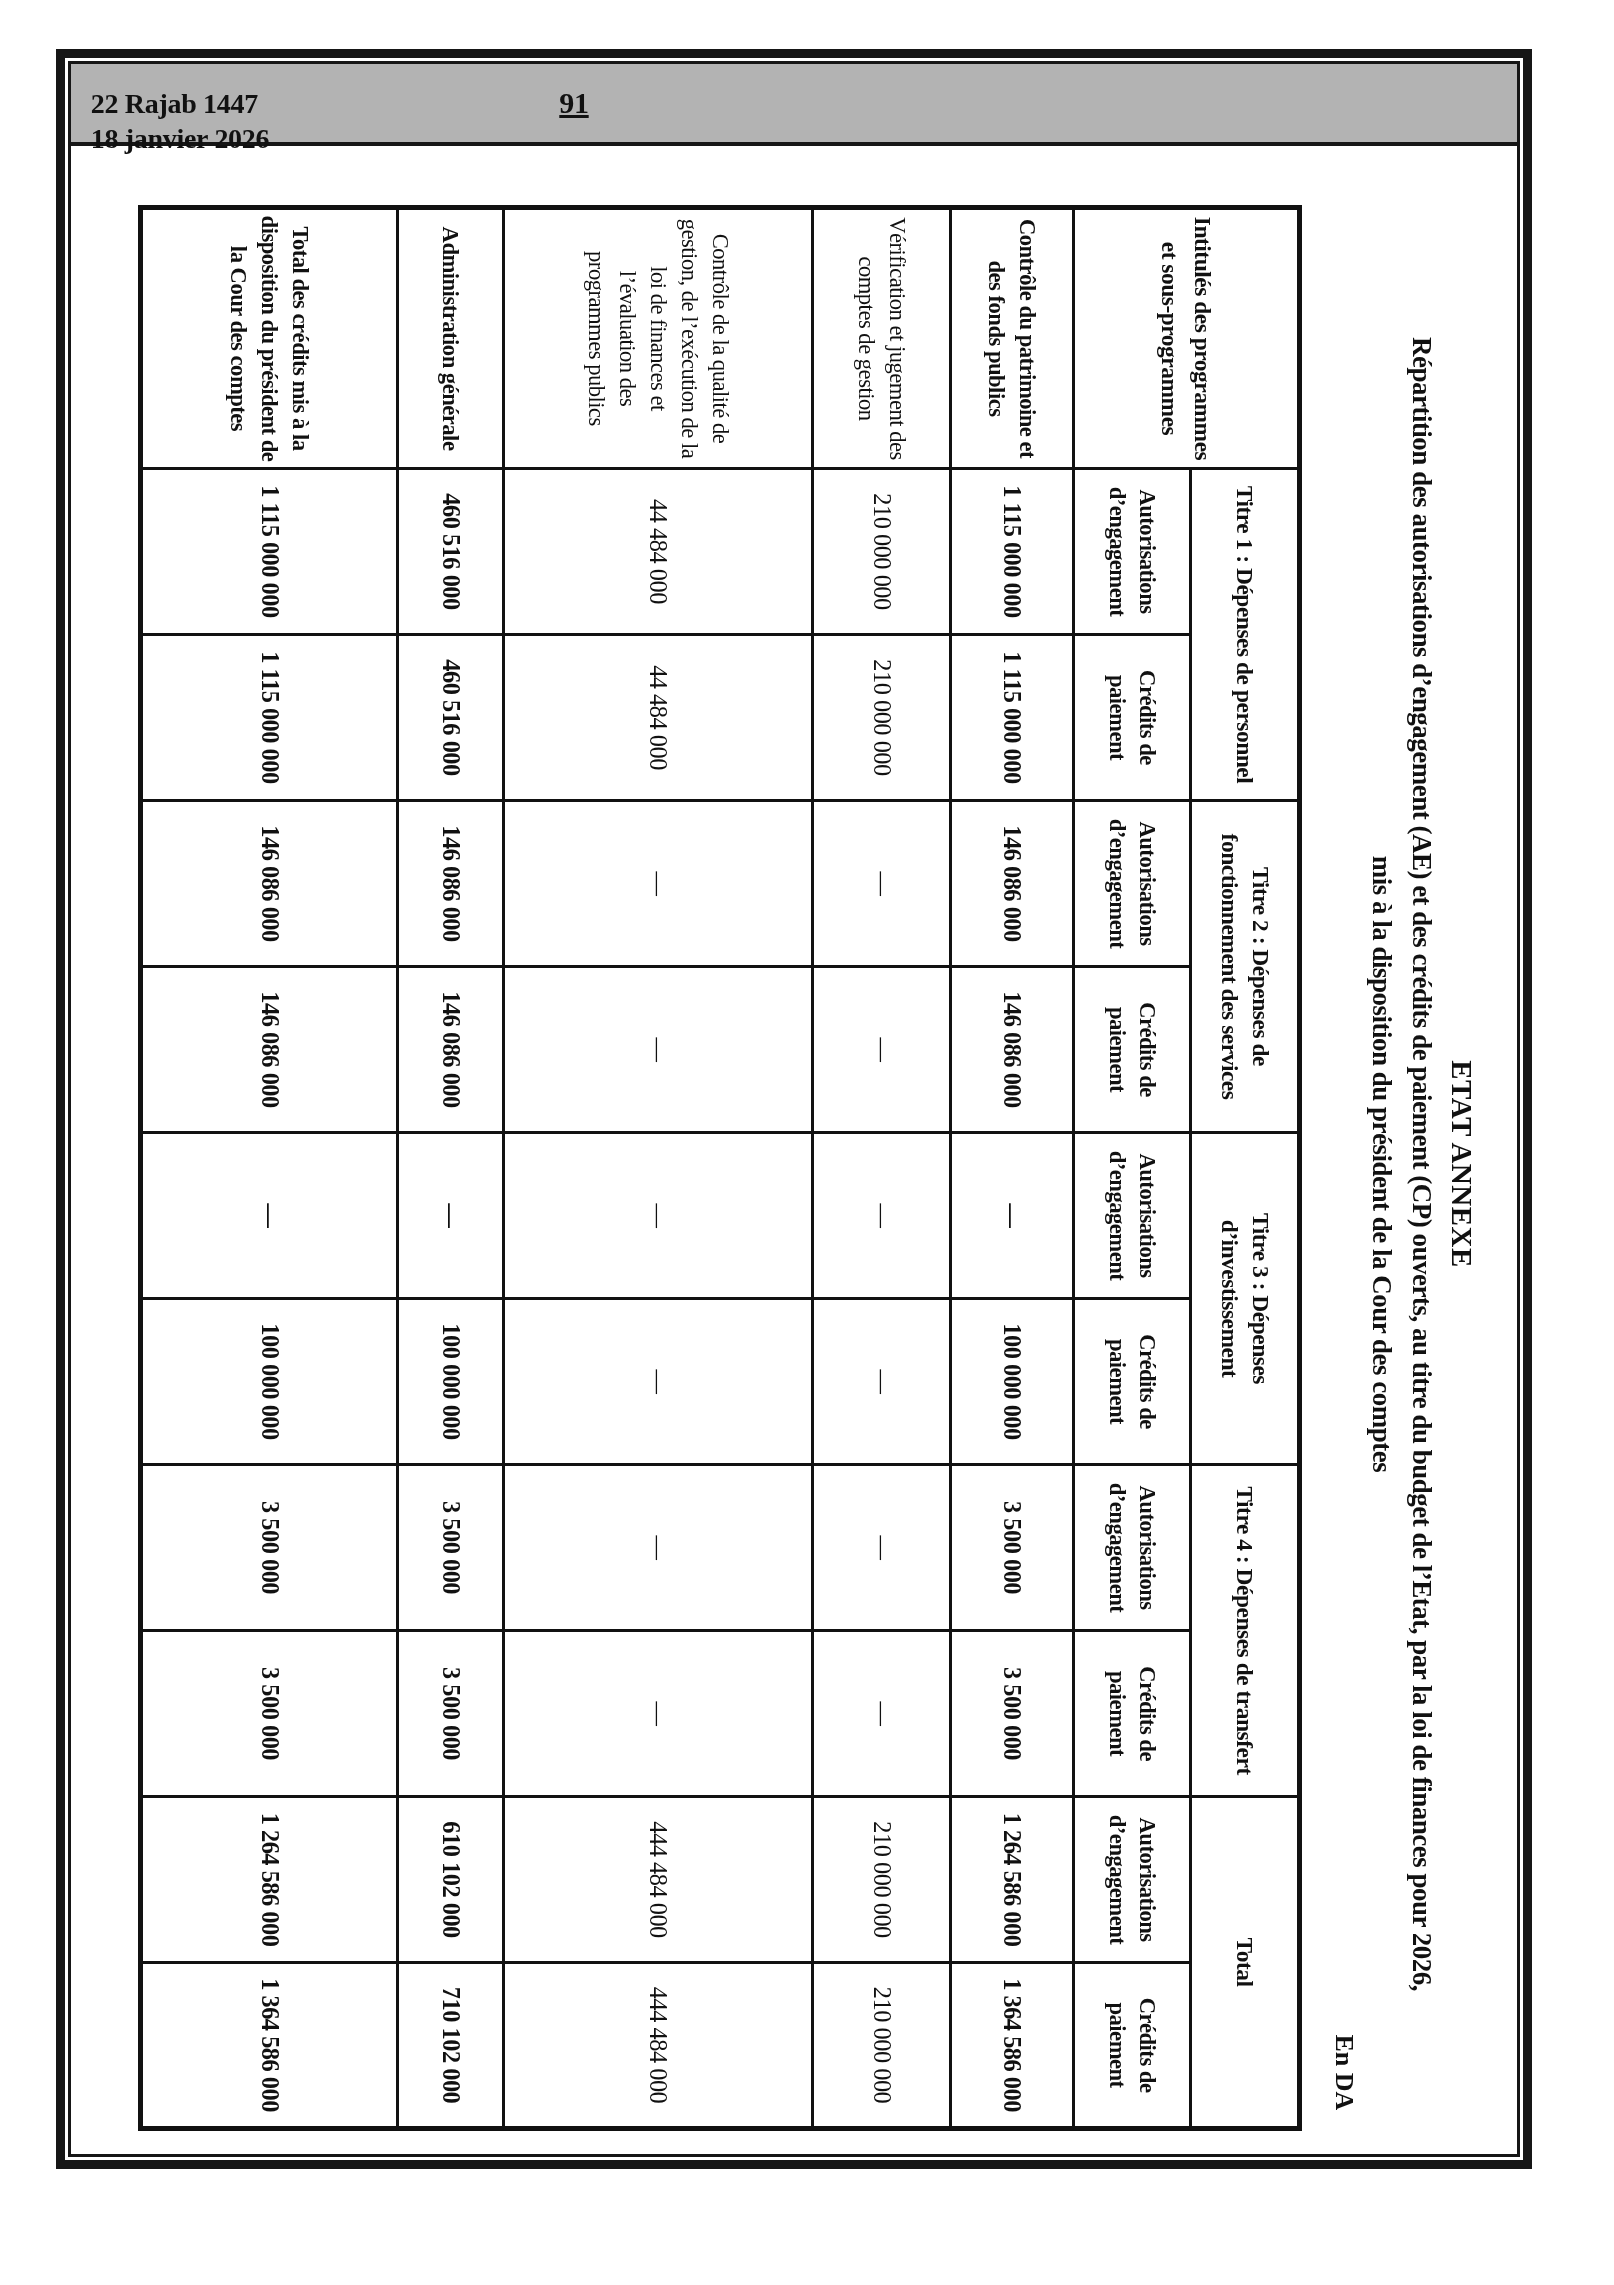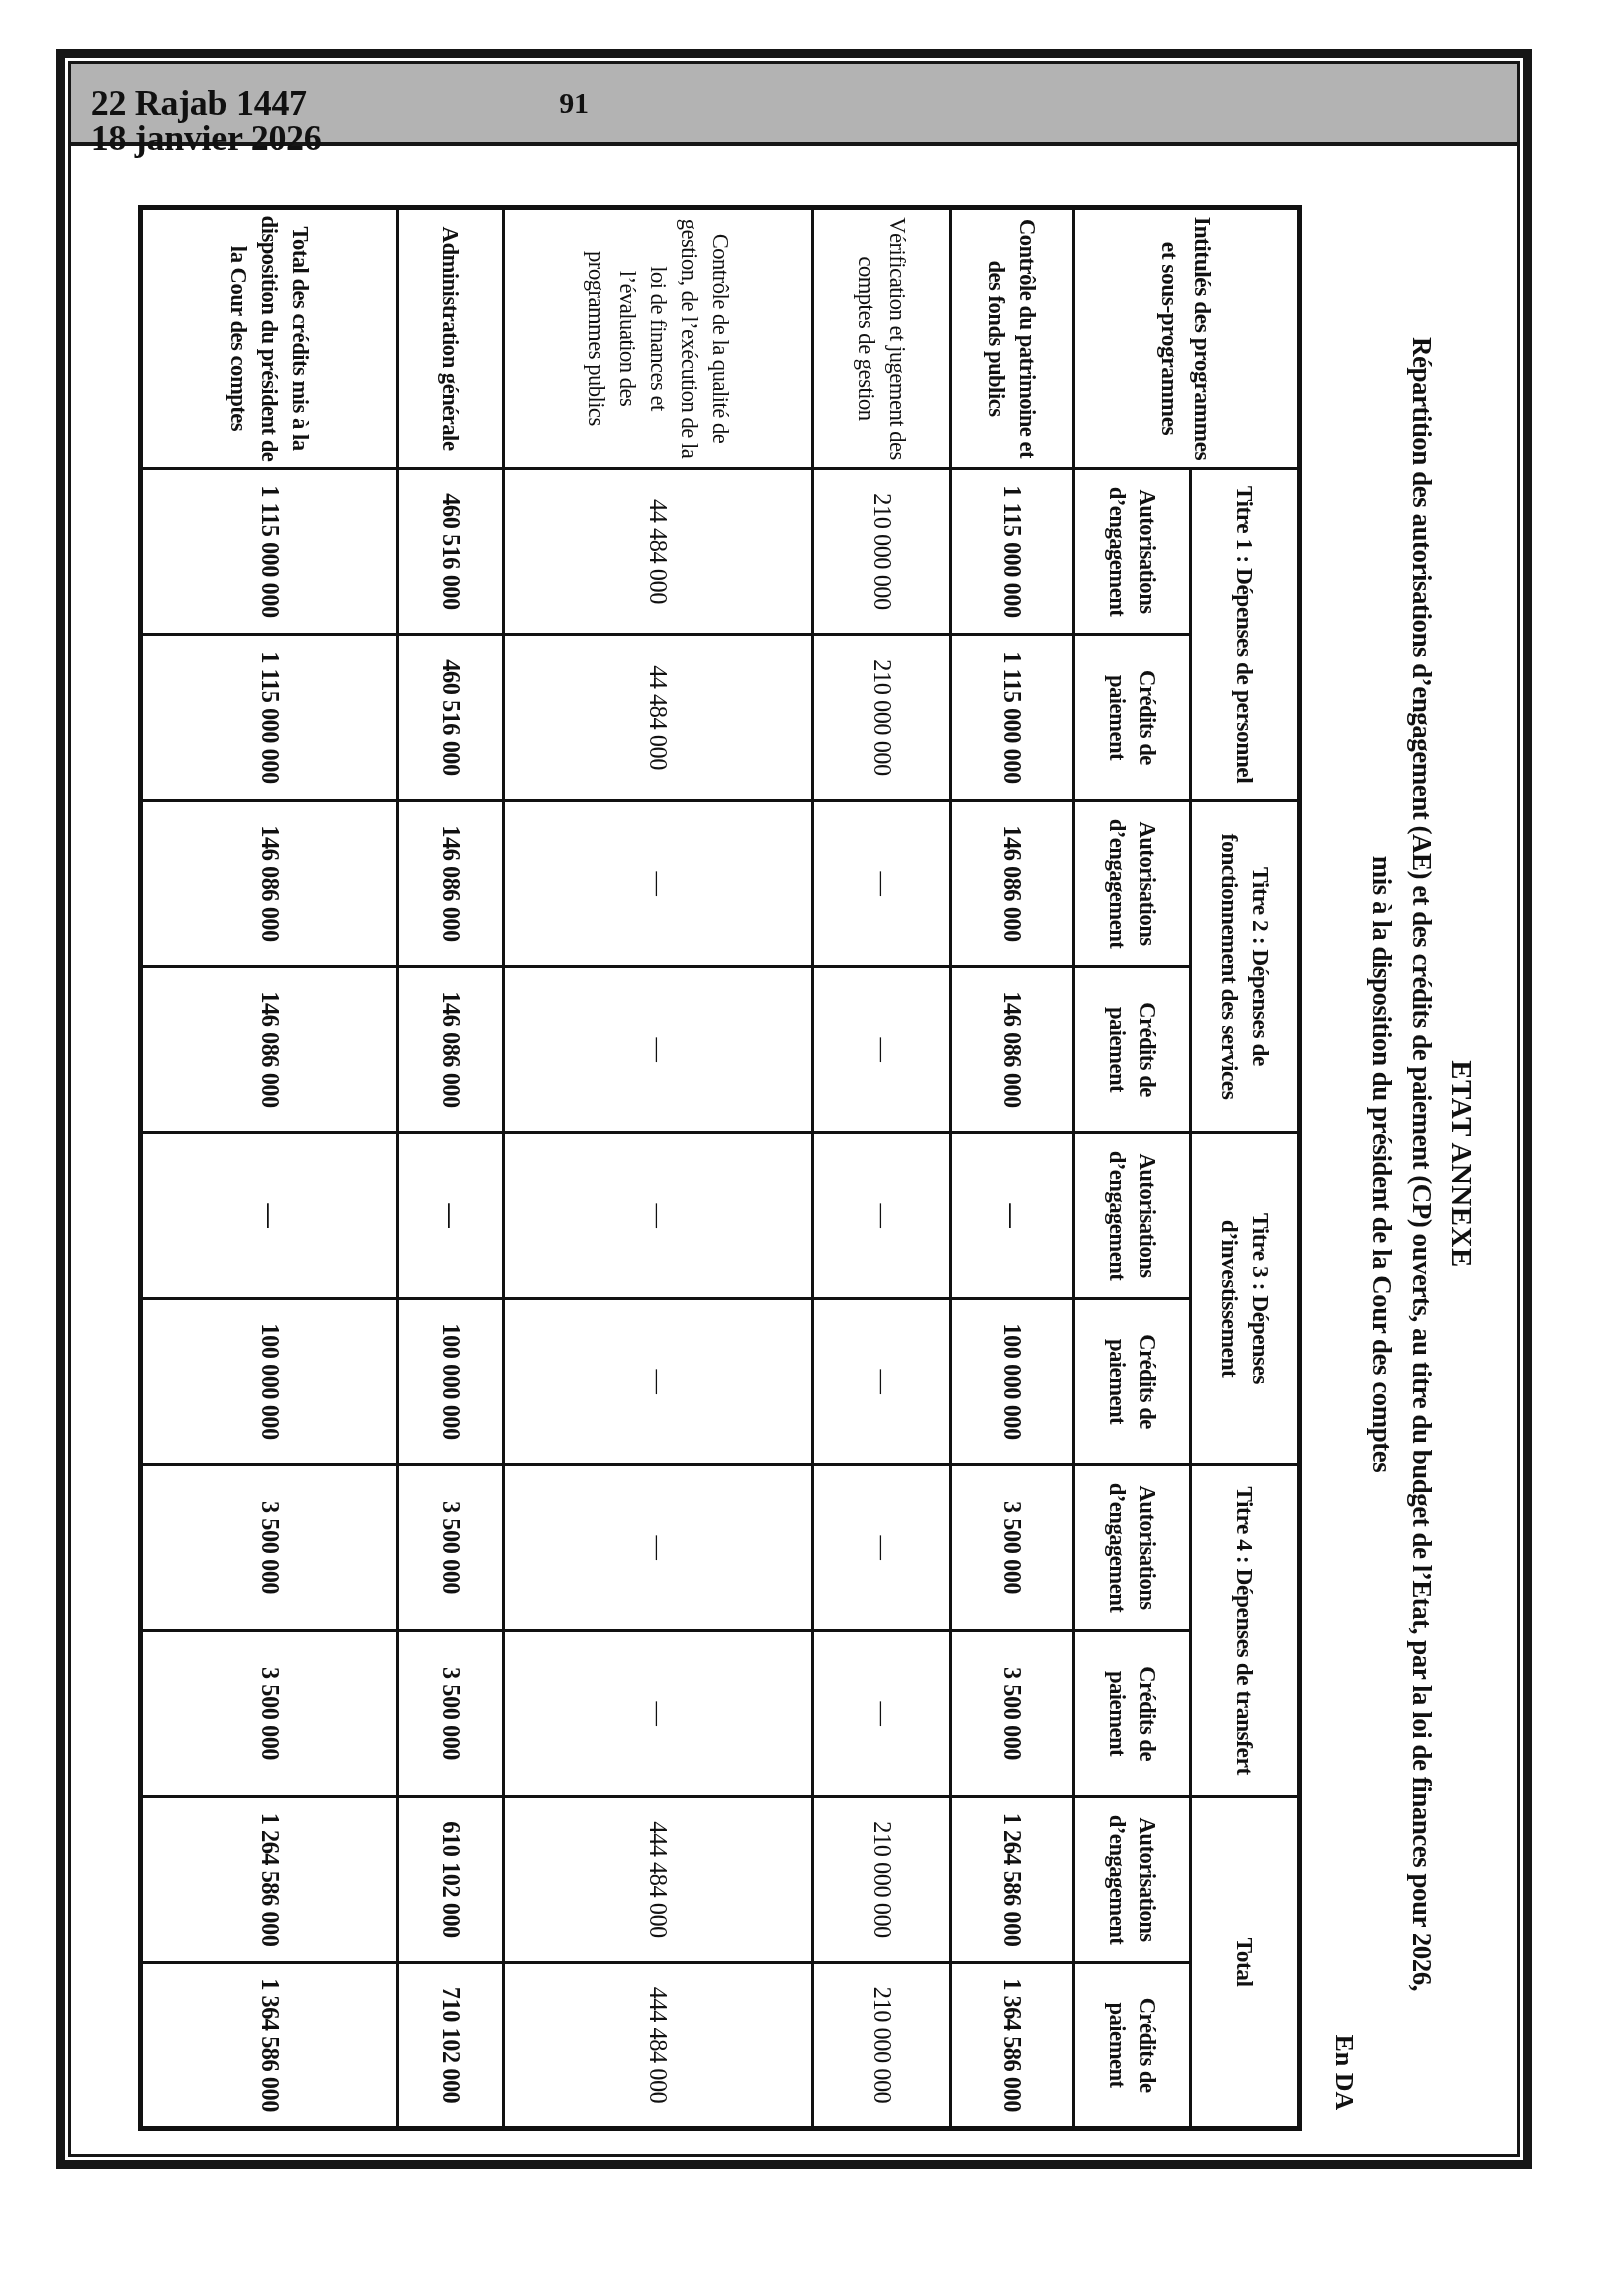--- a/index.html
+++ b/index.html
@@ -16,23 +16,23 @@
   .frame-inner {
     position:absolute; inset:2.7px; border:3.6px solid #161616;
   }
   
   .masthead {
     position:absolute; left:0; right:0; top:0; height:78px;
     background:#b3b3b3; border-bottom:4.5px solid #161616;
     display:flex; align-items:center; padding:0 20px; box-sizing:content-box;
     font-weight:bold; letter-spacing:-0.3px;
   }
-  .masthead .dates { width:389px; font-size:36px; line-height:35px;margin-top:36px; }
+  .masthead .dates { width:389px; font-size:28px; line-height:35px;margin-top:36px; }
   .masthead .jtitle { flex:1; text-align:center; font-size:30px; letter-spacing:-0.5px; }
-  .masthead .pageno { width:109px; text-align:right; font-size:30px; padding-right:34px; }
+  .masthead .pageno { width:109px; text-align:right; font-size:30px; padding-right:34px;text-decoration:underline; }
 
   
   .annex-rot {
     position:absolute; left:1504px; top:205px; width:1918px; height:1368px;
     transform-origin:0 0; transform:rotate(90deg);
   }
   .annex-heading { margin-top:22px; text-align:center; font-weight:bold;
     font-size:29px; line-height:40px; letter-spacing:0.5px; }
   .annex-title { text-align:center; font-weight:bold; font-size:27px;
     line-height:40px; letter-spacing:-0.5px; }

